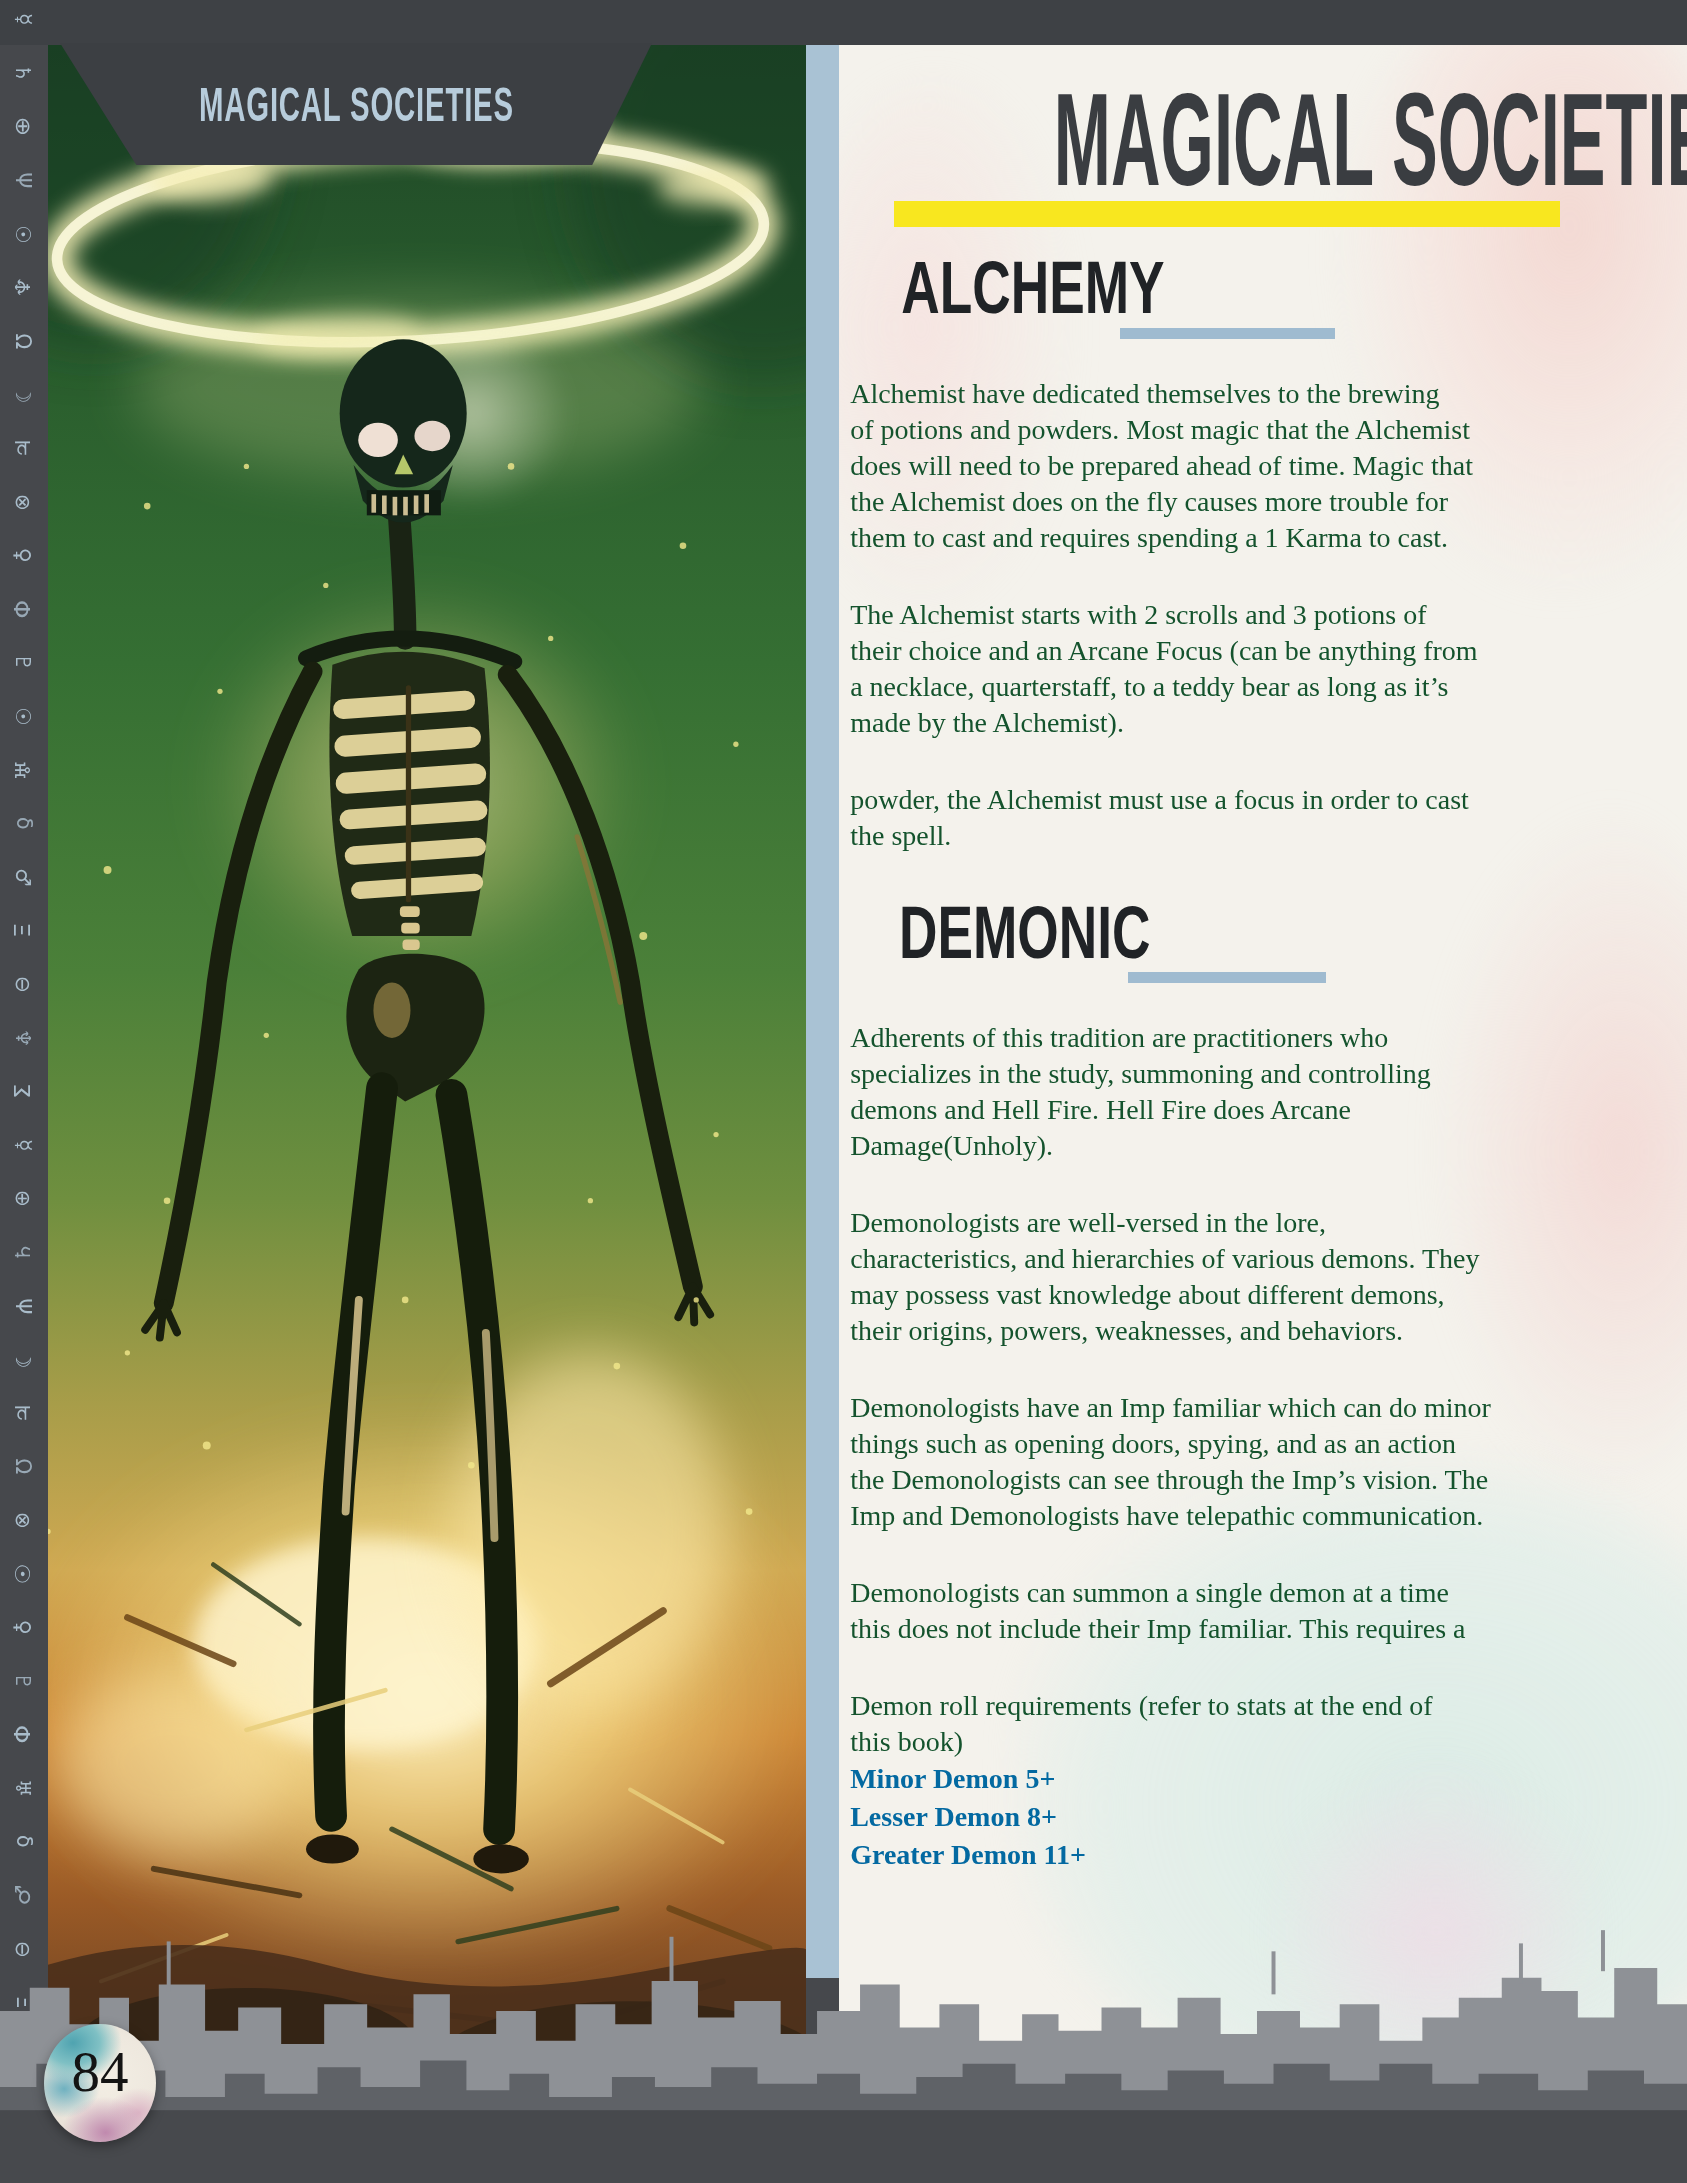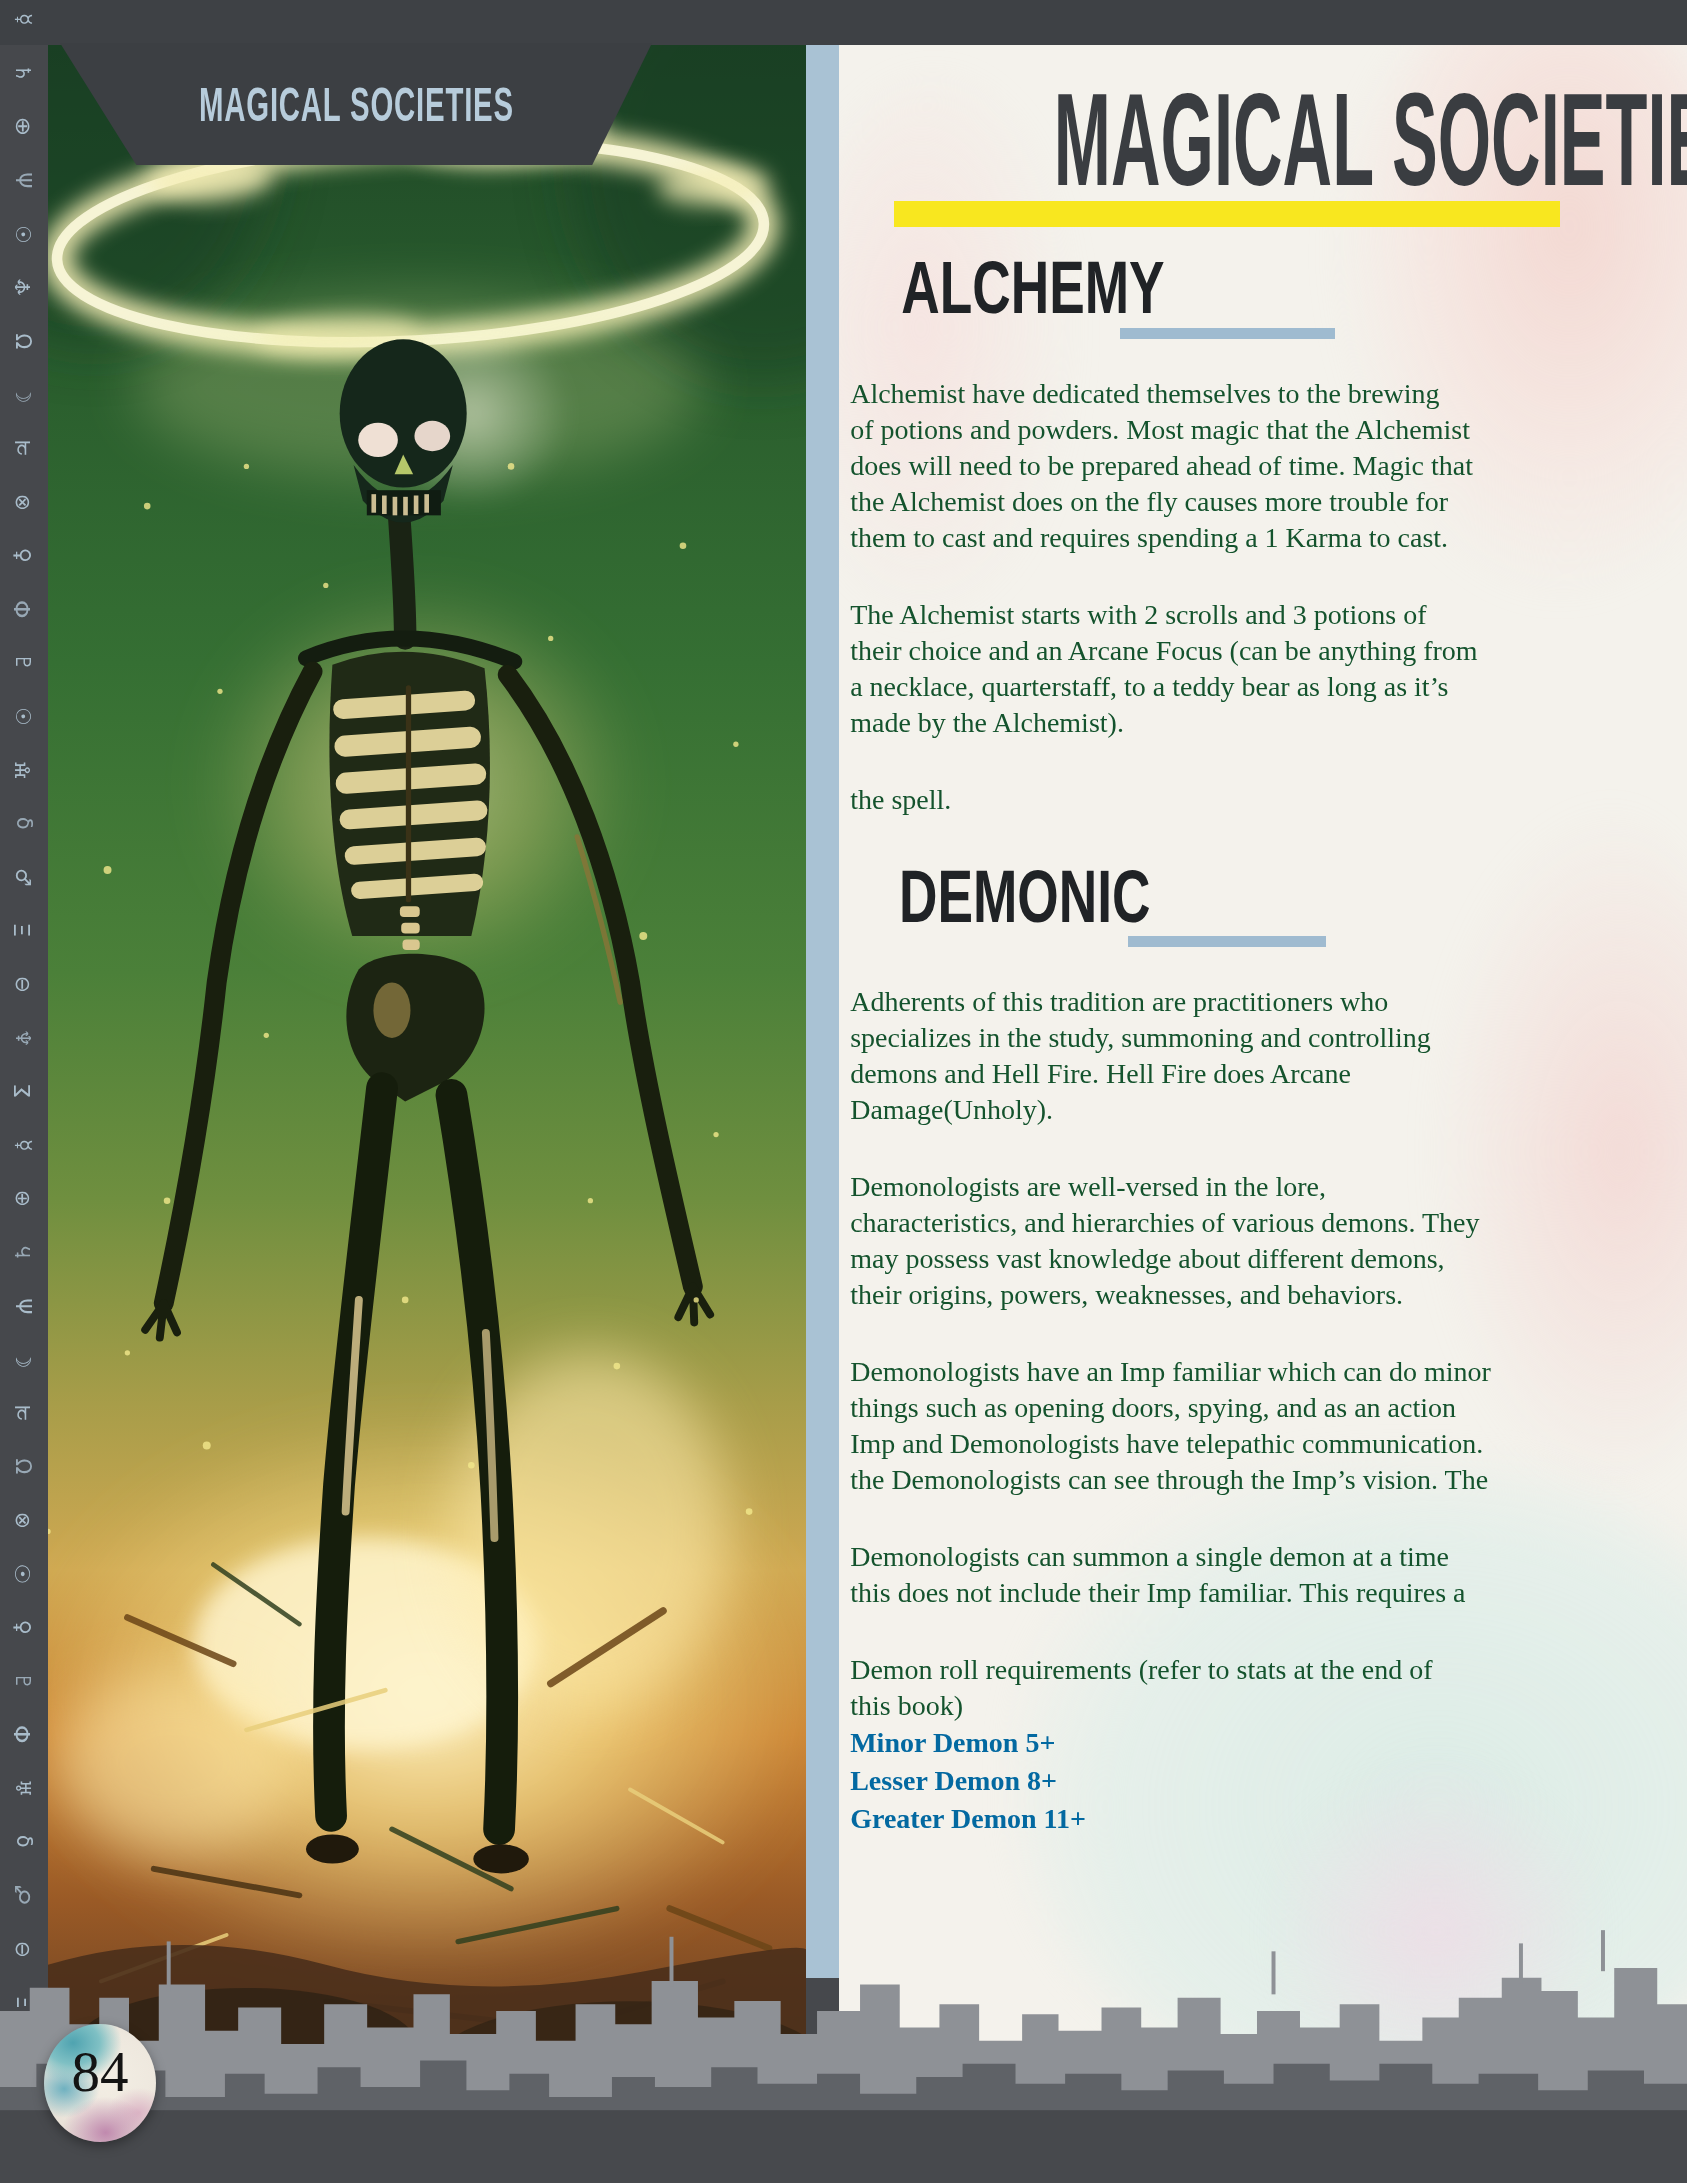--- a/index.html
+++ b/index.html
@@ -309,42 +309,43 @@
               <div class="text-line">the Alchemist does on the fly causes more trouble for</div>
               <div class="text-line">them to cast and requires spending a 1 Karma to cast.</div>
             </div>
             <div class="paragraph">
               <div class="text-line">The Alchemist starts with 2 scrolls and 3 potions of</div>
               <div class="text-line">their choice and an Arcane Focus (can be anything from</div>
               <div class="text-line">a necklace, quarterstaff, to a teddy bear as long as it’s</div>
               <div class="text-line">made by the Alchemist).</div>
             </div>
             <div class="paragraph">
+              <div class="text-line">powder, the Alchemist must use a focus in order to cast</div>
               <div class="text-line">the spell.</div>
             </div>
           </section>
           <section class="sec sec-demonic">
             <div class="heading-wrap"><h2 class="sec-heading">DEMONIC</h2><div class="heading-underline"></div></div>
             <div class="paragraph">
               <div class="text-line">Adherents of this tradition are practitioners who</div>
               <div class="text-line">specializes in the study, summoning and controlling</div>
               <div class="text-line">demons and Hell Fire. Hell Fire does Arcane</div>
               <div class="text-line">Damage(Unholy).</div>
             </div>
             <div class="paragraph">
               <div class="text-line">Demonologists are well-versed in the lore,</div>
               <div class="text-line">characteristics, and hierarchies of various demons. They</div>
               <div class="text-line">may possess vast knowledge about different demons,</div>
               <div class="text-line">their origins, powers, weaknesses, and behaviors.</div>
             </div>
             <div class="paragraph">
               <div class="text-line">Demonologists have an Imp familiar which can do minor</div>
               <div class="text-line">things such as opening doors, spying, and as an action</div>
+              <div class="text-line">the Demonologists can see through the Imp’s vision. The</div>
               <div class="text-line">Imp and Demonologists have telepathic communication.</div>
-              <div class="text-line">the Demonologists can see through the Imp’s vision. The</div>
             </div>
             <div class="paragraph">
               <div class="text-line">Demonologists can summon a single demon at a time</div>
               <div class="text-line">this does not include their Imp familiar. This requires a</div>
             </div>
             <div class="paragraph" style="margin-bottom: 0px;">
               <div class="text-line">Demon roll requirements (refer to stats at the end of</div>
               <div class="text-line">this book)</div>
             </div>
             <div class="requirements">

